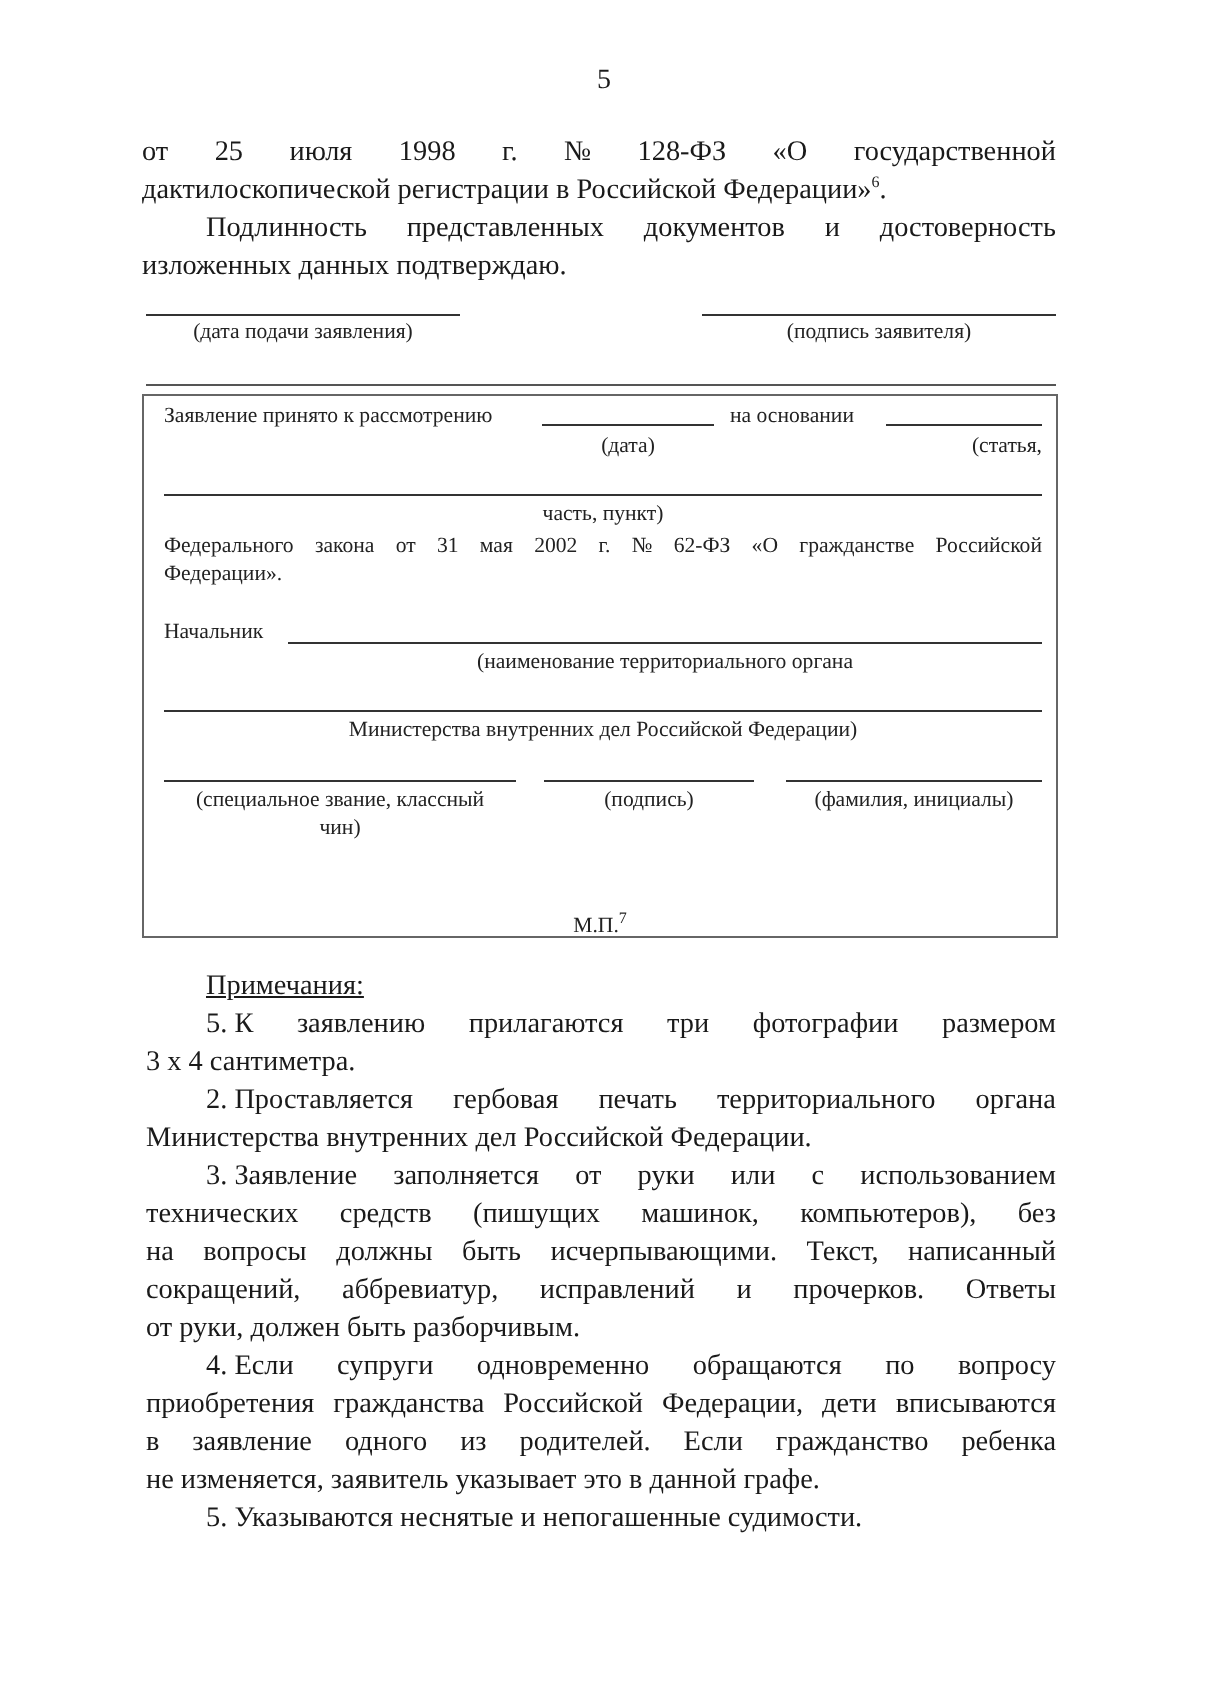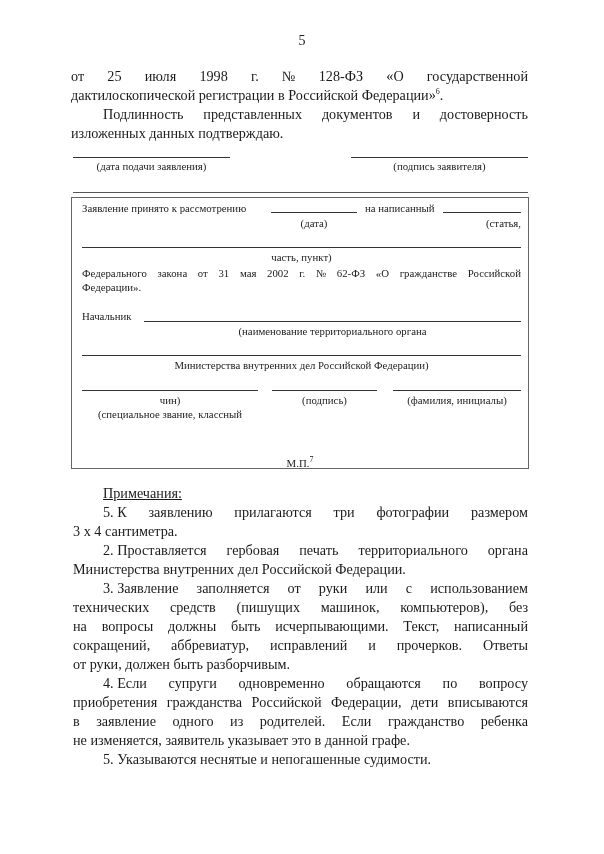--- a/index.html
+++ b/index.html
@@ -54,21 +54,21 @@
 <div class="line" style="left:351px; top:157px; width:177px;"></div>
 <div class="abs cap" style="left:351px; top:160px; width:177px;">(подпись заявителя)</div>
 
 <div class="line" style="left:73px; top:192px; width:455px; border-top-color:#555;"></div>
 
 <div class="abs box"></div>
 
 <div class="abs bt" style="left:82px; top:201px;">Заявление принято к рассмотрению</div>
 <div class="line" style="left:271px; top:212px; width:86px;"></div>
 <div class="abs bt" style="left:271px; top:216px; width:86px; text-align:center;">(дата)</div>
-<div class="abs bt" style="left:365px; top:201px;">на написанный</div>
+<div class="abs bt" style="left:365px; top:201px;">на основании</div>
 <div class="line" style="left:443px; top:212px; width:78px;"></div>
 <div class="abs bt" style="left:443px; top:216px; width:78px; text-align:right;">(статья,</div>
 
 <div class="line" style="left:82px; top:247px; width:439px;"></div>
 <div class="abs bt" style="left:82px; top:250px; width:439px; text-align:center;">часть, пункт)</div>
 
 <div class="abs bt just" style="left: 82px; top: 266px; width: 439px; display: flex; justify-content: space-between;" id="law-l1">
     <span>Федерального</span>
     <span>закона</span>
     <span>от</span>
@@ -86,22 +86,22 @@
 
 <div class="abs bt" style="left:82px; top:309px;">Начальник</div>
 <div class="line" style="left:144px; top:321px; width:377px;"></div>
 <div class="abs bt" style="left:144px; top:324px; width:377px; text-align:center;">(наименование территориального органа</div>
 
 <div class="line" style="left:82px; top:355px; width:439px;"></div>
 <div class="abs bt" style="left:82px; top:358px; width:439px; text-align:center;">Министерства внутренних дел Российской Федерации)</div>
 
 <div class="line" style="left:82px; top:390px; width:176px;"></div>
 <div class="abs bt" style="left:82px; top:393px; width:176px; text-align:center;">
+  <div>(специальное звание, классный</div>
   <div>чин)</div>
-  <div>(специальное звание, классный</div>
 </div>
 <div class="line" style="left:272px; top:390px; width:105px;"></div>
 <div class="abs bt" style="left:272px; top:393px; width:105px; text-align:center;">(подпись)</div>
 <div class="line" style="left:393px; top:390px; width:128px;"></div>
 <div class="abs bt" style="left:393px; top:393px; width:128px; text-align:center;">(фамилия, инициалы)</div>
 
 <div class="abs bt" style="left:71px; top:456px; width:458px; text-align:center;">
   <span>М.П.</span><sup>7</sup>
 </div>
 

